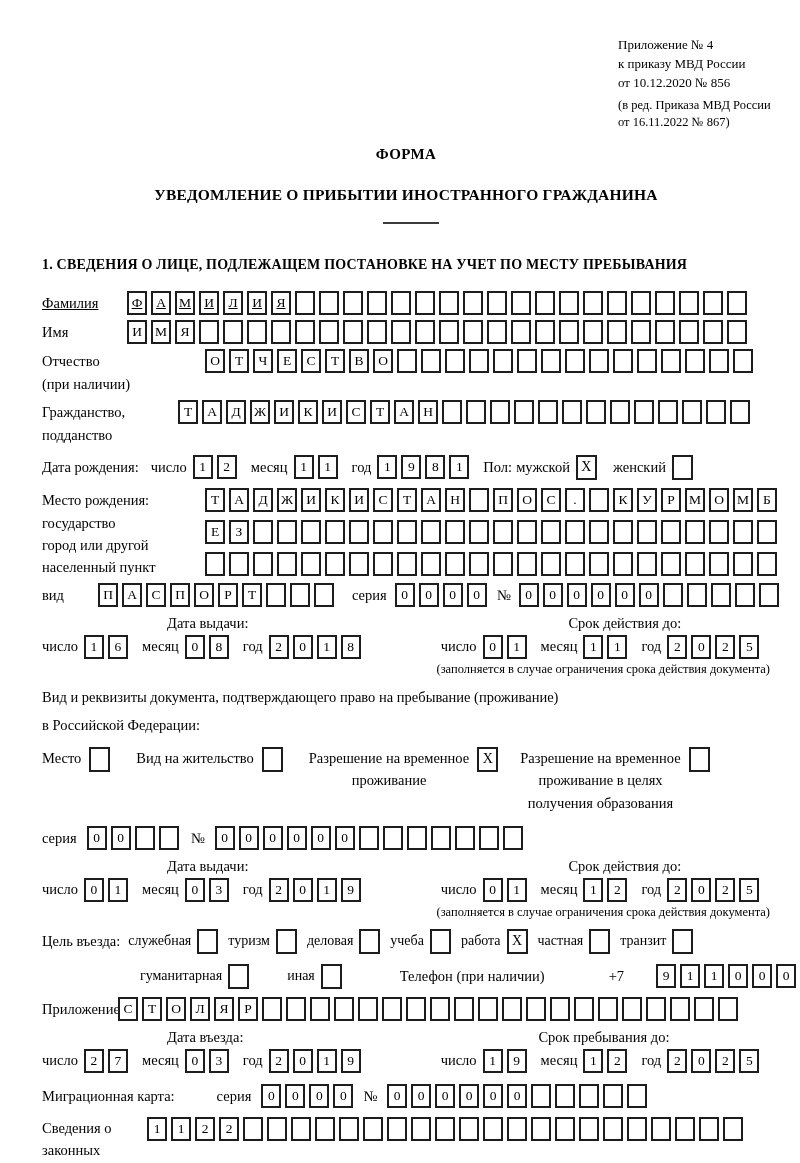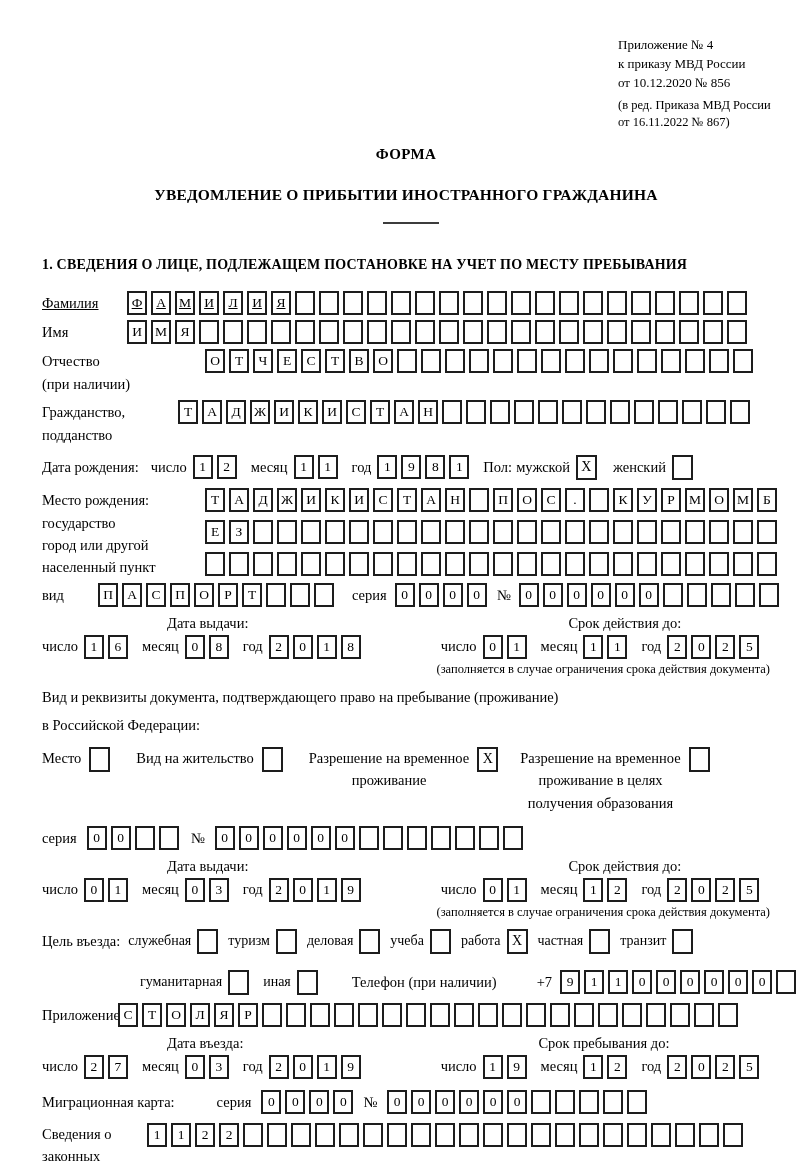--- a/index.html
+++ b/index.html
@@ -540,21 +540,21 @@
     <span class="pair" style="margin-left:10px;">
       <span>частная</span>
       <span class="chk"></span>
     </span>
     <span class="pair" style="margin-left:10px;">
       <span>транзит</span>
       <span class="chk"></span>
     </span>
   </div>
 
-  <div class="frow" style="margin-top:16px; align-items:center;">
+  <div class="frow" style="margin-top:10px; align-items:center;gap:24px;">
     <span class="pair" style="margin-left:98px;">
       <span>гуманитарная</span>
       <span class="chk"></span>
     </span>
     <span class="pair" style="margin-left:14px;align-items:center;">
       <span>иная</span>
       <span class="chk"></span>
     </span>
     <span class="flabel" style="margin-left:34px;">Телефон (при наличии)</span>
     <span class="flabel" style="margin:0 8px 0 40px;">+7</span>

